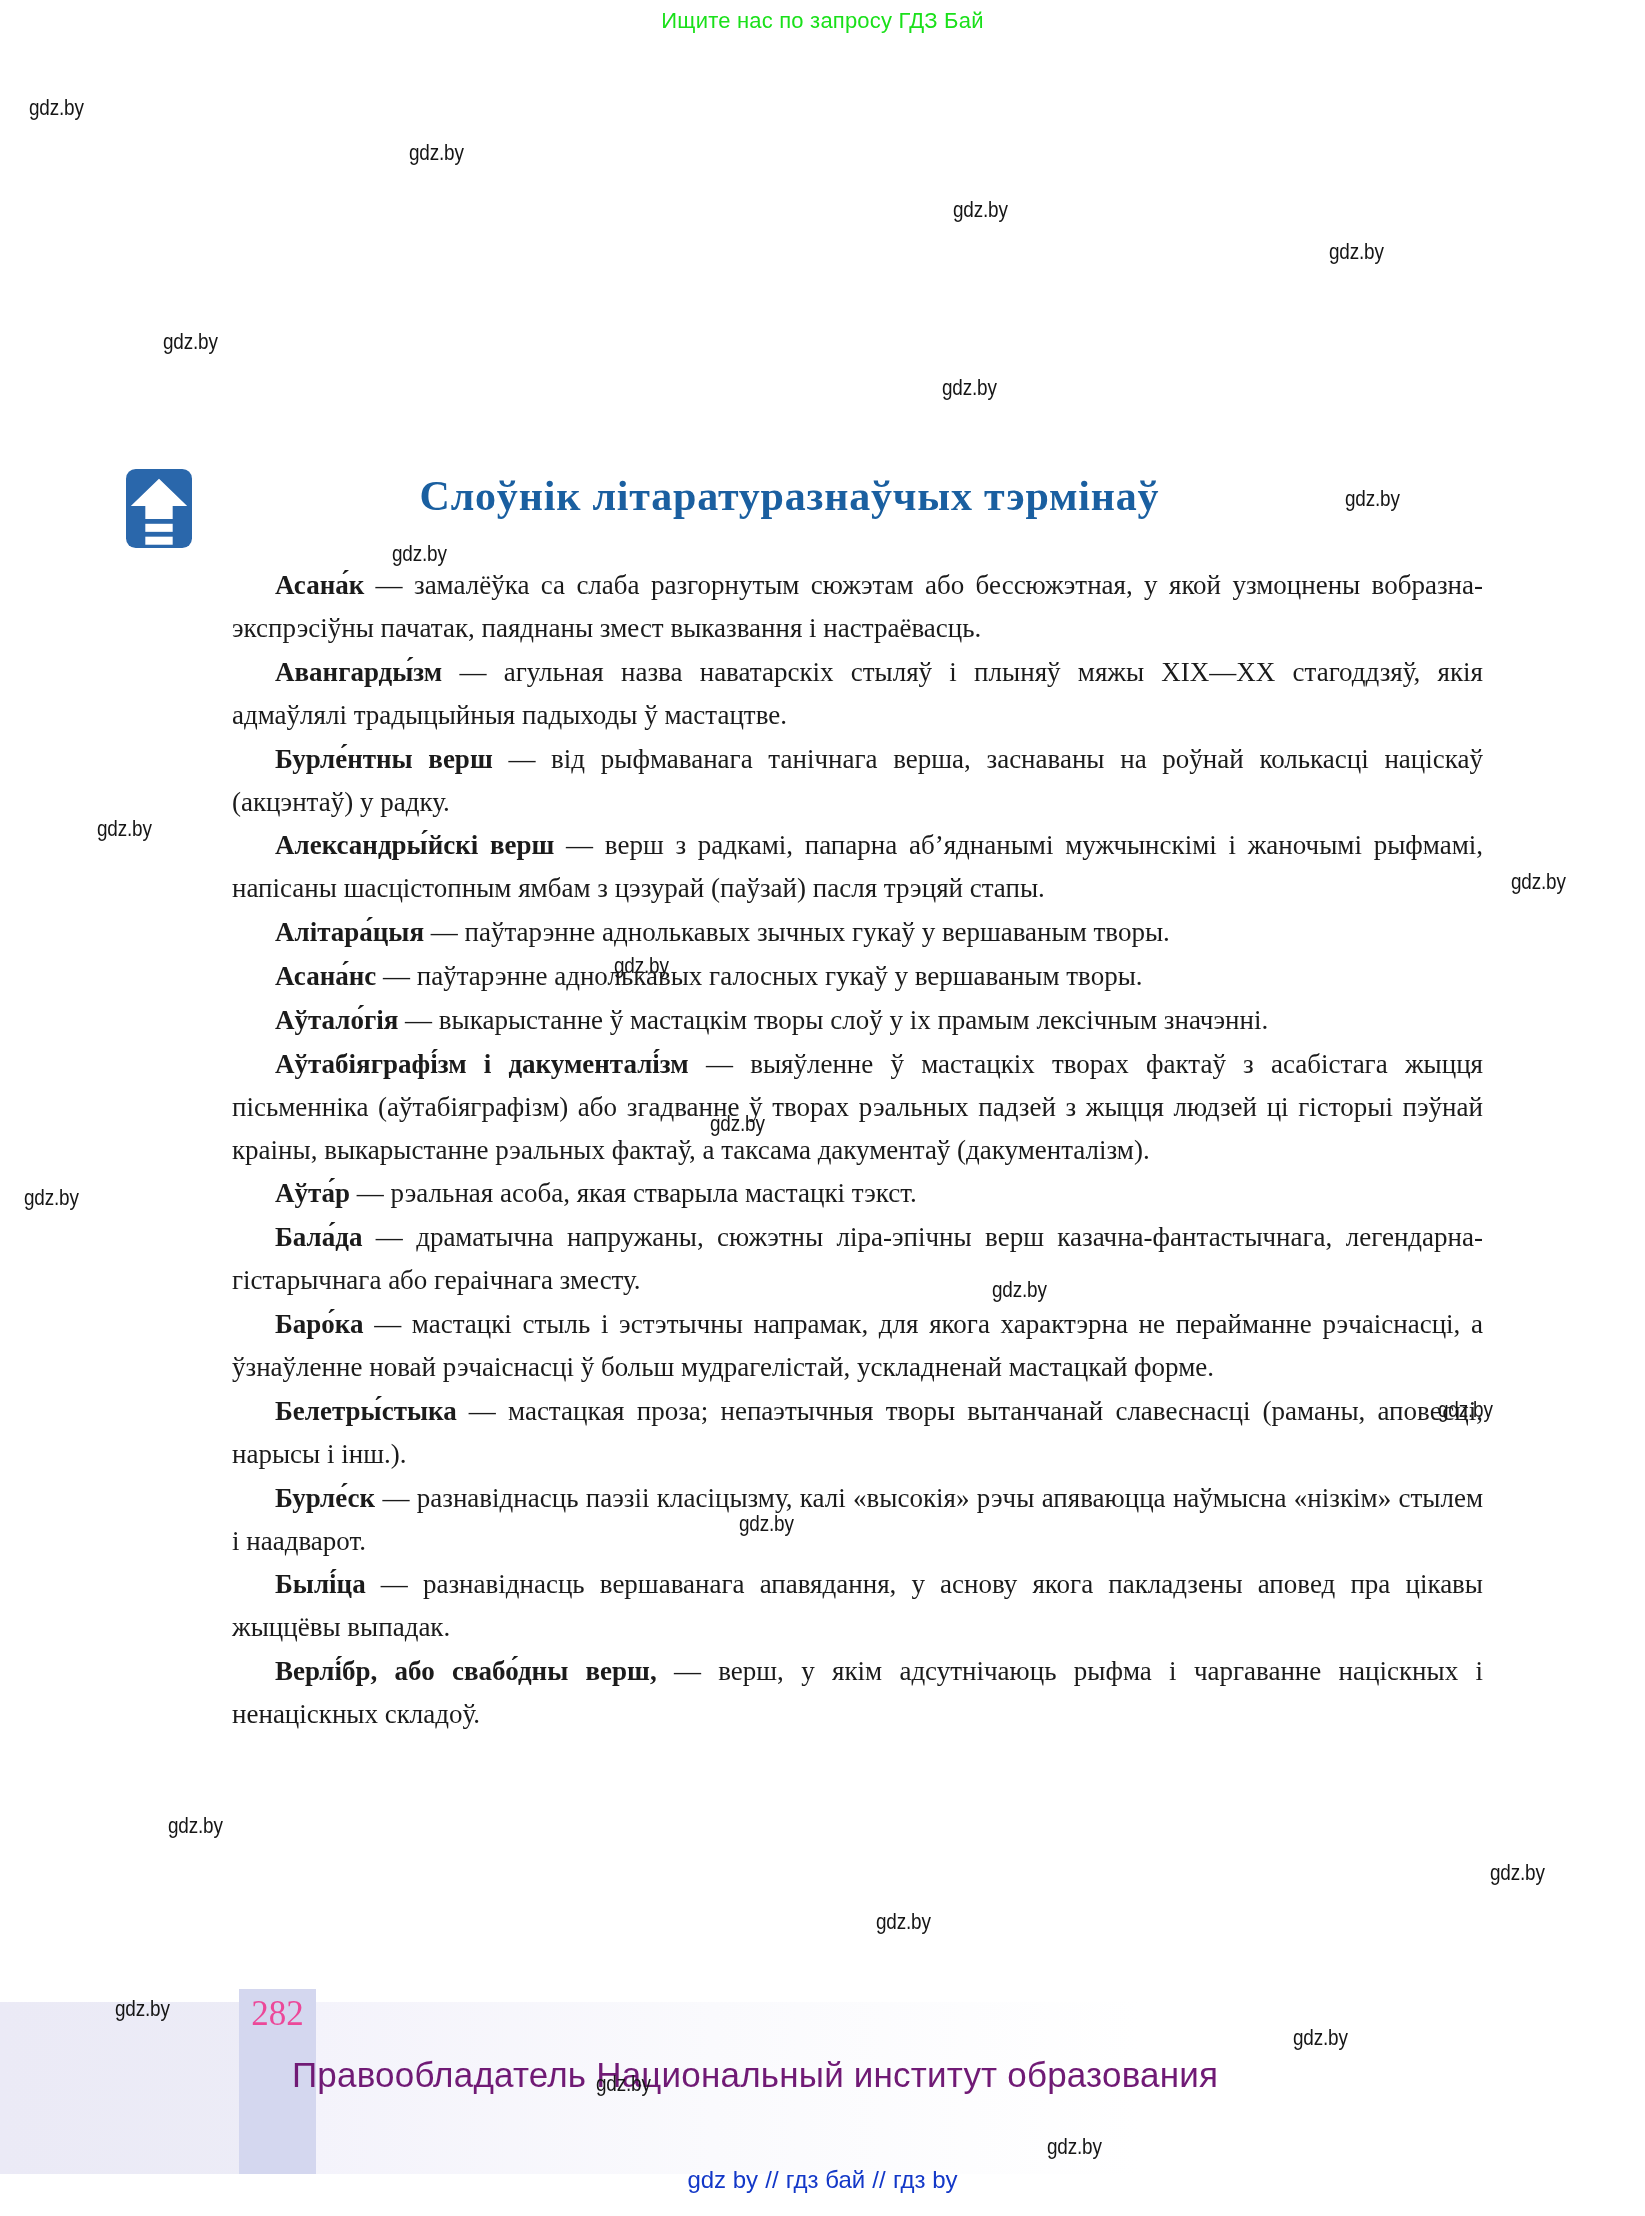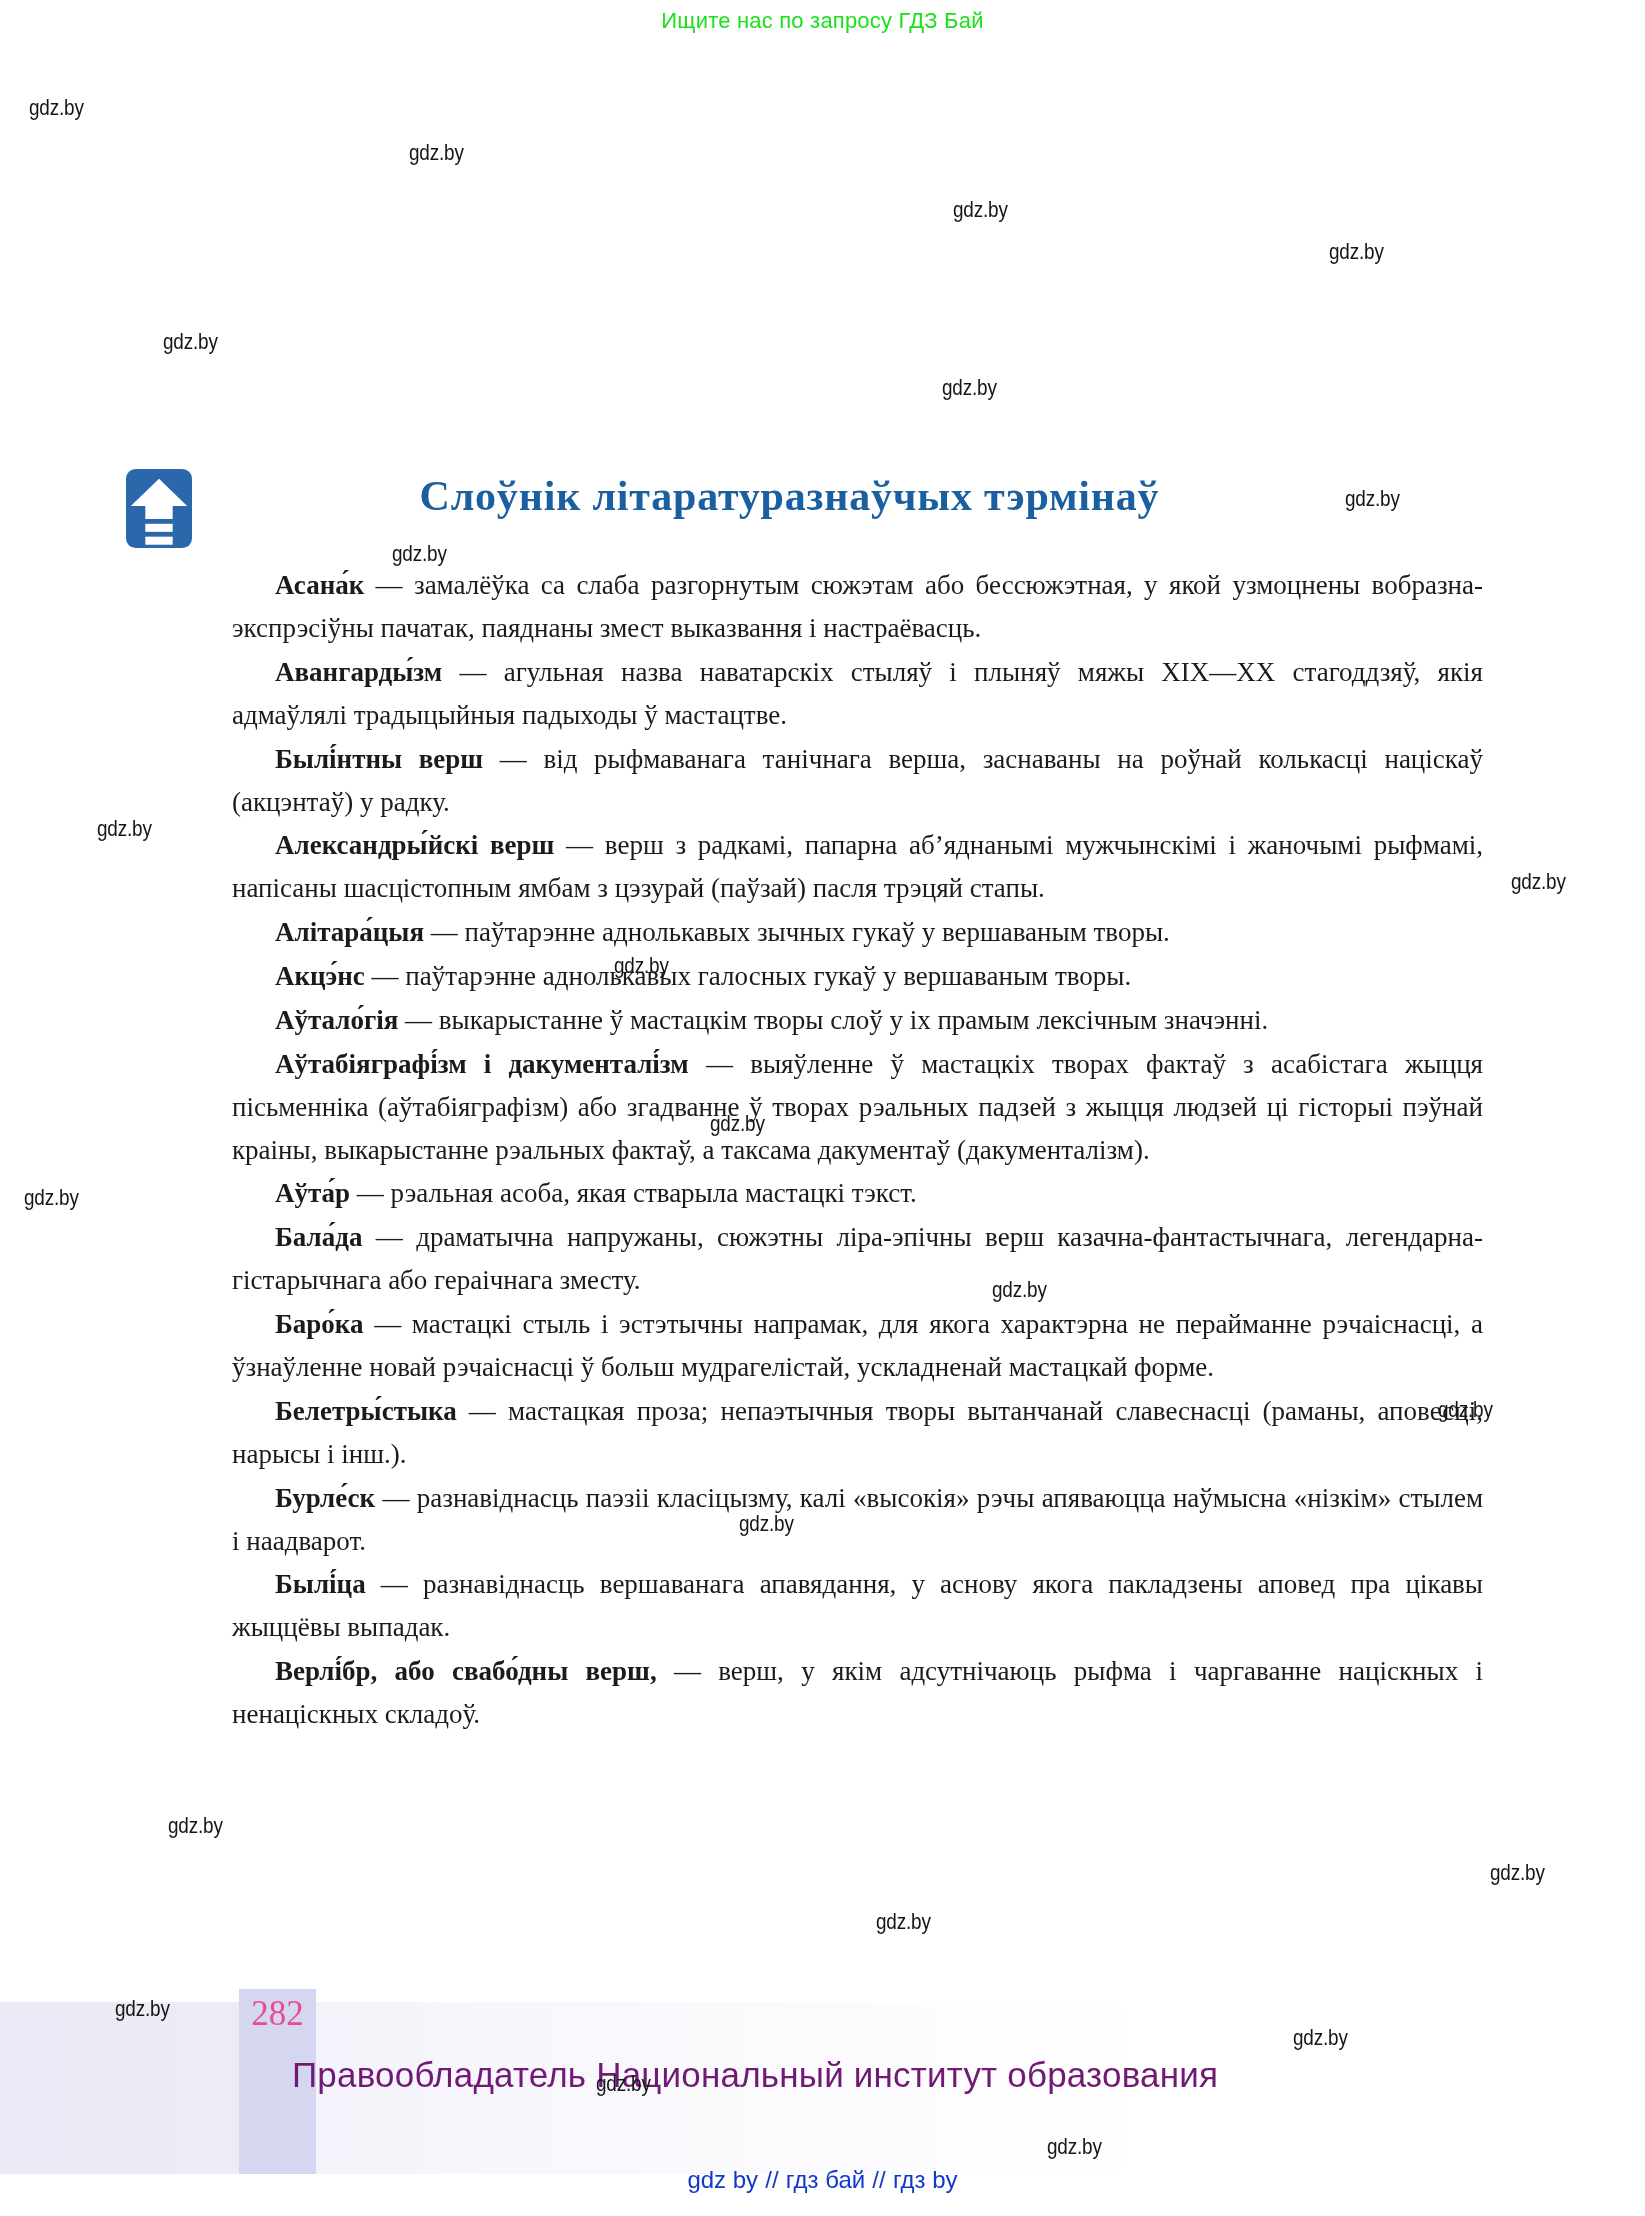--- a/index.html
+++ b/index.html
@@ -205,30 +205,30 @@
   </div>
 
   <div class="glossary">
     <p class="entry">
       <span class="term">Асана́к</span><span> — замалёўка са слаба разгорнутым сюжэтам або бессюжэтная, у якой узмоцнены вобразна-экспрэсіўны пачатак, паяднаны змест выказвання і настраёвасць.</span>
     </p>
     <p class="entry">
       <span class="term">Авангарды́зм</span><span> — агульная назва наватарскіх стыляў і плыняў мяжы XIX—XX стагоддзяў, якія адмаўлялі традыцыйныя падыходы ў мастацтве.</span>
     </p>
     <p class="entry">
-      <span class="term">Былі́нтны верш</span><span> — від рыфмаванага танічнага верша, заснаваны на роўнай колькасці націскаў (акцэнтаў) у радку.</span>
+      <span class="term">Бурле́нтны верш</span><span> — від рыфмаванага танічнага верша, заснаваны на роўнай колькасці націскаў (акцэнтаў) у радку.</span>
     </p>
     <p class="entry">
       <span class="term">Александры́йскі верш</span><span> — верш з радкамі, папарна аб’яднанымі мужчынскімі і жаночымі рыфмамі, напісаны шасцістопным ямбам з цэзурай (паўзай) пасля трэцяй стапы.</span>
     </p>
     <p class="entry">
       <span class="term">Алітара́цыя</span><span> — паўтарэнне аднолькавых зычных гукаў у вершаваным творы.</span>
     </p>
     <p class="entry">
-      <span class="term">Акцэ́нс</span><span> — паўтарэнне аднолькавых галосных гукаў у вершаваным творы.</span>
+      <span class="term">Асана́нс</span><span> — паўтарэнне аднолькавых галосных гукаў у вершаваным творы.</span>
     </p>
     <p class="entry">
       <span class="term">Аўтало́гія</span><span> — выкарыстанне ў мастацкім творы слоў у іх прамым лексічным значэнні.</span>
     </p>
     <p class="entry">
       <span class="term">Аўтабіяграфі́зм і дакументалі́зм</span><span> — выяўленне ў мастацкіх творах фактаў з асабістага жыцця пісьменніка (аўтабіяграфізм) або згадванне ў творах рэальных падзей з жыцця людзей ці гісторыі пэўнай краіны, выкарыстанне рэальных фактаў, а таксама дакументаў (дакументалізм).</span>
     </p>
     <p class="entry">
       <span class="term">Аўта́р</span><span> — рэальная асоба, якая стварыла мастацкі тэкст.</span>
     </p>

